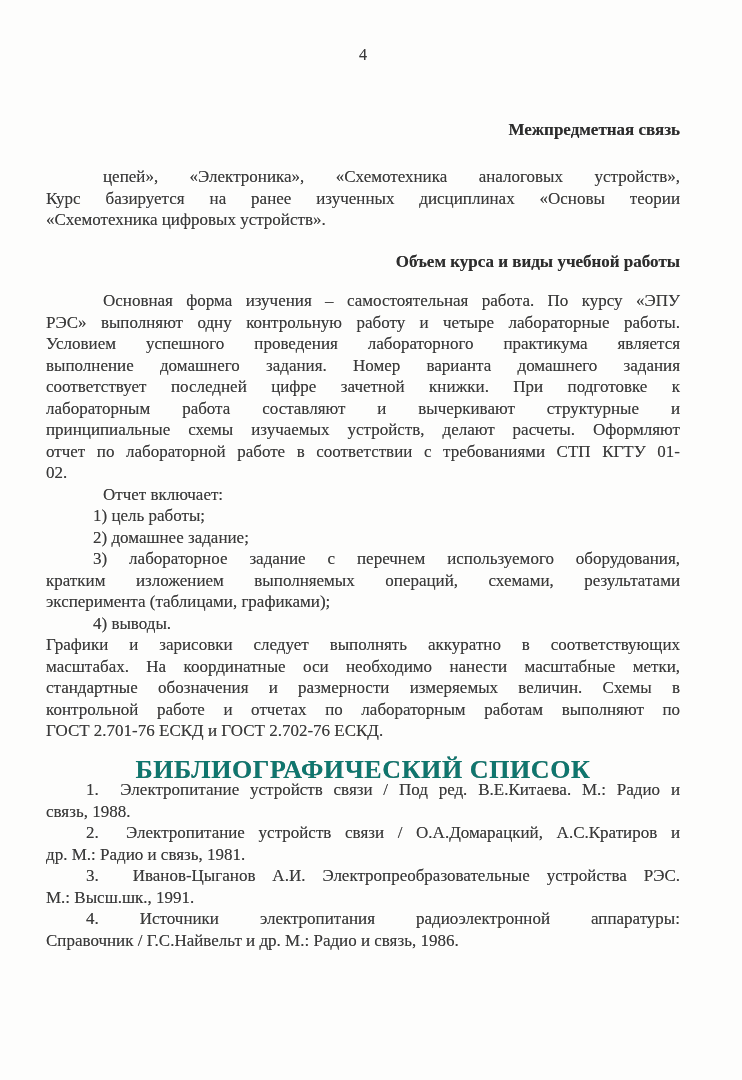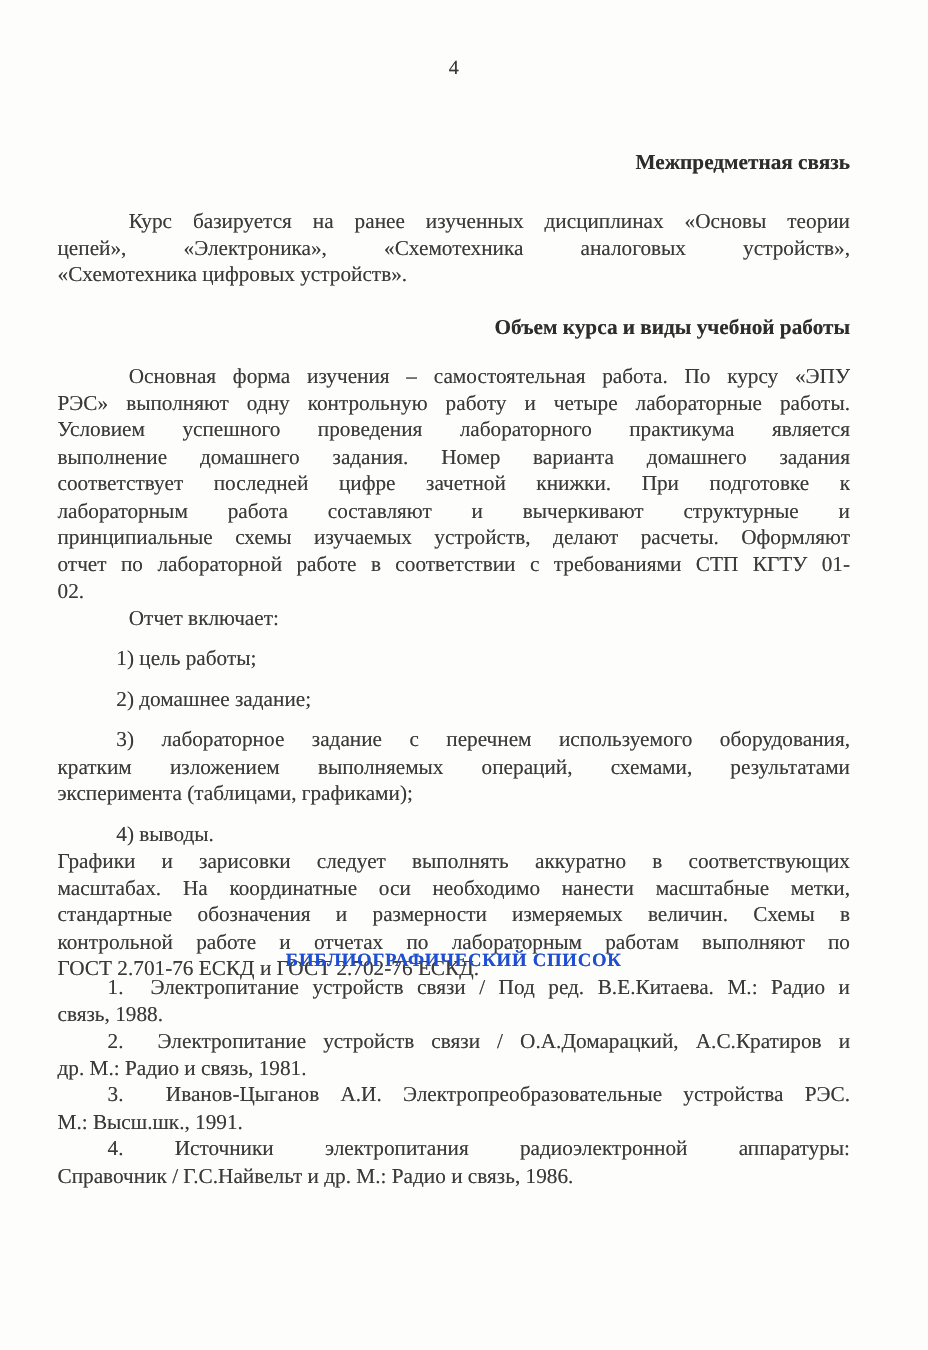--- a/index.html
+++ b/index.html
@@ -21,44 +21,44 @@
   .abs { position: absolute; left: 46px; width: 634px; }
   .pagenum { text-align: center; font-size: 16px; }
   .h-sm {
     font-weight: bold;
     text-align: right;
     color: #2d2d2d;
   }
   .h-lg {
     font-weight: bold;
     text-align: center;
-    font-size: 15px;
+    font-size: 26px;
     letter-spacing: 0.6px;
-    color: #1d4ed8;
+    color: #0f766e;
   }
   .para { margin: 0; }
   .ln { text-align: justify; text-align-last: justify; }
   .para > .ln:last-child { text-align-last: left; }
   .p-indent > .ln:first-child { text-indent: 57px; }
-  .item-indent > .ln:first-child { text-indent: 47px; margin-top: 11px; }
+  .item-indent > .ln:first-child { text-indent: 47px; }
   .bib > .ln:first-child { text-indent: 40px; }
 </style>
 </head>
 <body>
 
 <div class="page">
 
   <div class="abs pagenum" style="top:44px">4</div>
 
   <div class="abs h-sm" style="top:119px">Межпредметная связь</div>
 
   <div class="abs" style="top:166px">
     <div class="para p-indent">
+        <div class="ln">цепей», «Электроника», «Схемотехника аналоговых устройств»,</div>
         <div class="ln">Курс базируется на ранее изученных дисциплинах «Основы теории</div>
-        <div class="ln">цепей», «Электроника», «Схемотехника аналоговых устройств»,</div>
         <div class="ln">«Схемотехника цифровых устройств».</div>
       </div>
   </div>
 
   <div class="abs h-sm" style="top:251px">Объем курса и виды учебной работы</div>
 
   <div class="abs" style="top:290px">
 
     <div class="para p-indent">
         <div class="ln">Основная форма изучения – самостоятельная работа. По курсу «ЭПУ</div>

